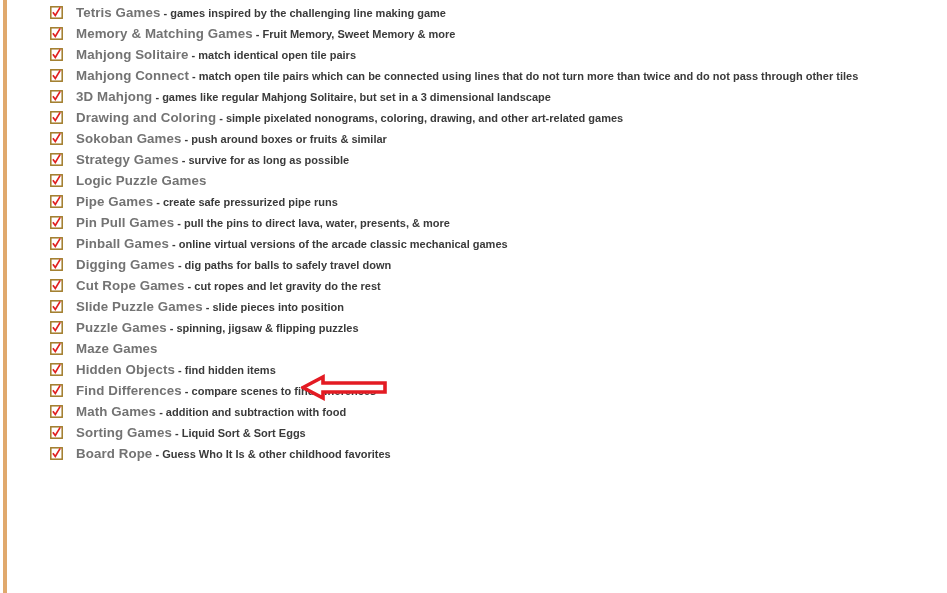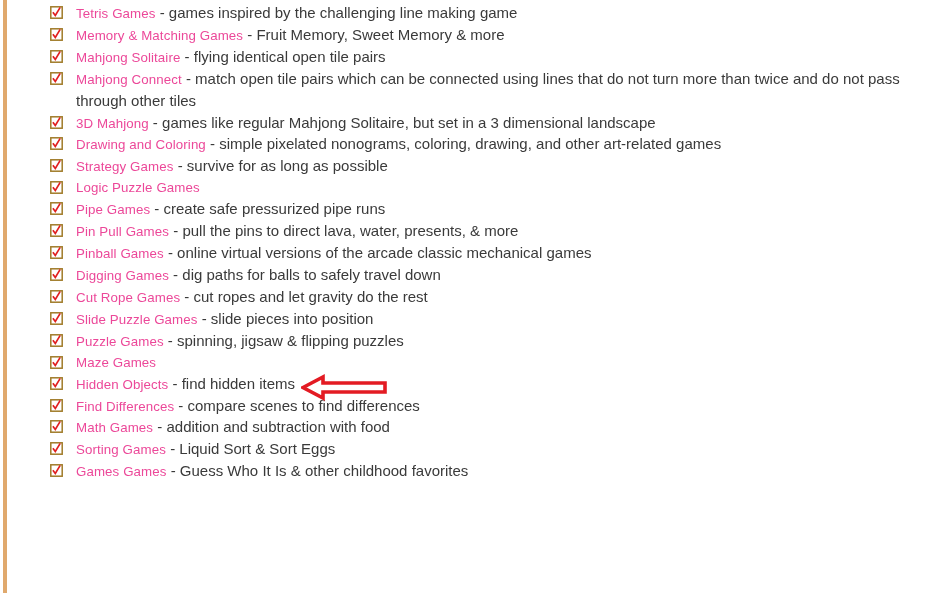--- a/index.html
+++ b/index.html
@@ -61,29 +61,29 @@
     position: absolute;
     left: 0;
     top: 3px;
     width: 13px;
     height: 13px;
     display: block;
   }
   .check-icon svg { display: block; }
 
   .item-title {
-    font-weight: normal;
-    color: #ec4899;
+    font-weight: bold;
+    color: #737373;
     font-size: 13.3px;
     letter-spacing: 0.1px;
   }
   .item-desc {
     color: #3a3a3a;
-    font-size: 15px;
-    font-weight: normal;
+    font-size: 11px;
+    font-weight: bold;
   }
 
   
   #annotation-arrow {
     position: absolute;
     left: 301px;
     top: 374px;
     width: 86px;
     height: 27px;
     pointer-events: none;
@@ -108,21 +108,21 @@
           <svg width="13" height="13" viewBox="0 0 13 13" xmlns="http://www.w3.org/2000/svg">
             <rect x="0.8" y="0.8" width="11.4" height="11.4" fill="#ffffff" stroke="#a07b28" stroke-width="1.5"></rect>
             <path d="M2.9 6.2 L5.3 9.4 L10.2 1.4" fill="none" stroke="#e02020" stroke-width="1.7" stroke-linecap="butt" stroke-linejoin="miter"></path>
           </svg>
         </span><span class="item-title">Memory &amp; Matching Games</span><span class="item-desc"> - Fruit Memory, Sweet Memory &amp; more</span></li>
       <li class="list-item"><span class="check-icon">
           <svg width="13" height="13" viewBox="0 0 13 13" xmlns="http://www.w3.org/2000/svg">
             <rect x="0.8" y="0.8" width="11.4" height="11.4" fill="#ffffff" stroke="#a07b28" stroke-width="1.5"></rect>
             <path d="M2.9 6.2 L5.3 9.4 L10.2 1.4" fill="none" stroke="#e02020" stroke-width="1.7" stroke-linecap="butt" stroke-linejoin="miter"></path>
           </svg>
-        </span><span class="item-title">Mahjong Solitaire</span><span class="item-desc"> - flying identical open tile pairs</span></li>
+        </span><span class="item-title">Mahjong Solitaire</span><span class="item-desc"> - match identical open tile pairs</span></li>
       <li class="list-item"><span class="check-icon">
           <svg width="13" height="13" viewBox="0 0 13 13" xmlns="http://www.w3.org/2000/svg">
             <rect x="0.8" y="0.8" width="11.4" height="11.4" fill="#ffffff" stroke="#a07b28" stroke-width="1.5"></rect>
             <path d="M2.9 6.2 L5.3 9.4 L10.2 1.4" fill="none" stroke="#e02020" stroke-width="1.7" stroke-linecap="butt" stroke-linejoin="miter"></path>
           </svg>
         </span><span class="item-title">Mahjong Connect</span><span class="item-desc"> - match open tile pairs which can be connected using lines that do not turn more than twice and do not pass through other tiles</span></li>
       <li class="list-item"><span class="check-icon">
           <svg width="13" height="13" viewBox="0 0 13 13" xmlns="http://www.w3.org/2000/svg">
             <rect x="0.8" y="0.8" width="11.4" height="11.4" fill="#ffffff" stroke="#a07b28" stroke-width="1.5"></rect>
             <path d="M2.9 6.2 L5.3 9.4 L10.2 1.4" fill="none" stroke="#e02020" stroke-width="1.7" stroke-linecap="butt" stroke-linejoin="miter"></path>
@@ -132,20 +132,26 @@
           <svg width="13" height="13" viewBox="0 0 13 13" xmlns="http://www.w3.org/2000/svg">
             <rect x="0.8" y="0.8" width="11.4" height="11.4" fill="#ffffff" stroke="#a07b28" stroke-width="1.5"></rect>
             <path d="M2.9 6.2 L5.3 9.4 L10.2 1.4" fill="none" stroke="#e02020" stroke-width="1.7" stroke-linecap="butt" stroke-linejoin="miter"></path>
           </svg>
         </span><span class="item-title">Drawing and Coloring</span><span class="item-desc"> - simple pixelated nonograms, coloring, drawing, and other art-related games</span></li>
       <li class="list-item"><span class="check-icon">
           <svg width="13" height="13" viewBox="0 0 13 13" xmlns="http://www.w3.org/2000/svg">
             <rect x="0.8" y="0.8" width="11.4" height="11.4" fill="#ffffff" stroke="#a07b28" stroke-width="1.5"></rect>
             <path d="M2.9 6.2 L5.3 9.4 L10.2 1.4" fill="none" stroke="#e02020" stroke-width="1.7" stroke-linecap="butt" stroke-linejoin="miter"></path>
           </svg>
+        </span><span class="item-title">Sokoban Games</span><span class="item-desc"> - push around boxes or fruits &amp; similar</span></li>
+      <li class="list-item"><span class="check-icon">
+          <svg width="13" height="13" viewBox="0 0 13 13" xmlns="http://www.w3.org/2000/svg">
+            <rect x="0.8" y="0.8" width="11.4" height="11.4" fill="#ffffff" stroke="#a07b28" stroke-width="1.5"></rect>
+            <path d="M2.9 6.2 L5.3 9.4 L10.2 1.4" fill="none" stroke="#e02020" stroke-width="1.7" stroke-linecap="butt" stroke-linejoin="miter"></path>
+          </svg>
         </span><span class="item-title">Strategy Games</span><span class="item-desc"> - survive for as long as possible</span></li>
       <li class="list-item"><span class="check-icon">
           <svg width="13" height="13" viewBox="0 0 13 13" xmlns="http://www.w3.org/2000/svg">
             <rect x="0.8" y="0.8" width="11.4" height="11.4" fill="#ffffff" stroke="#a07b28" stroke-width="1.5"></rect>
             <path d="M2.9 6.2 L5.3 9.4 L10.2 1.4" fill="none" stroke="#e02020" stroke-width="1.7" stroke-linecap="butt" stroke-linejoin="miter"></path>
           </svg>
         </span><span class="item-title">Logic Puzzle Games</span></li>
       <li class="list-item"><span class="check-icon">
           <svg width="13" height="13" viewBox="0 0 13 13" xmlns="http://www.w3.org/2000/svg">
             <rect x="0.8" y="0.8" width="11.4" height="11.4" fill="#ffffff" stroke="#a07b28" stroke-width="1.5"></rect>
@@ -216,21 +222,21 @@
           <svg width="13" height="13" viewBox="0 0 13 13" xmlns="http://www.w3.org/2000/svg">
             <rect x="0.8" y="0.8" width="11.4" height="11.4" fill="#ffffff" stroke="#a07b28" stroke-width="1.5"></rect>
             <path d="M2.9 6.2 L5.3 9.4 L10.2 1.4" fill="none" stroke="#e02020" stroke-width="1.7" stroke-linecap="butt" stroke-linejoin="miter"></path>
           </svg>
         </span><span class="item-title">Sorting Games</span><span class="item-desc"> - Liquid Sort &amp; Sort Eggs</span></li>
       <li class="list-item"><span class="check-icon">
           <svg width="13" height="13" viewBox="0 0 13 13" xmlns="http://www.w3.org/2000/svg">
             <rect x="0.8" y="0.8" width="11.4" height="11.4" fill="#ffffff" stroke="#a07b28" stroke-width="1.5"></rect>
             <path d="M2.9 6.2 L5.3 9.4 L10.2 1.4" fill="none" stroke="#e02020" stroke-width="1.7" stroke-linecap="butt" stroke-linejoin="miter"></path>
           </svg>
-        </span><span class="item-title">Games Games</span><span class="item-desc"> - Guess Who It Is &amp; other childhood favorites</span></li>
+        </span><span class="item-title">Board Rope</span><span class="item-desc"> - Guess Who It Is &amp; other childhood favorites</span></li>
     </ul>
 
   <div id="annotation-arrow">
     <svg width="86" height="27" viewBox="0 0 86 27" xmlns="http://www.w3.org/2000/svg">
       <polygon points="2,13.5 22,3 22,9 84,9 84,18 22,18 22,24" fill="#ffffff" stroke="#e31b23" stroke-width="3.6" stroke-linejoin="miter"></polygon>
     </svg>
   </div>
 
 </div>
 

